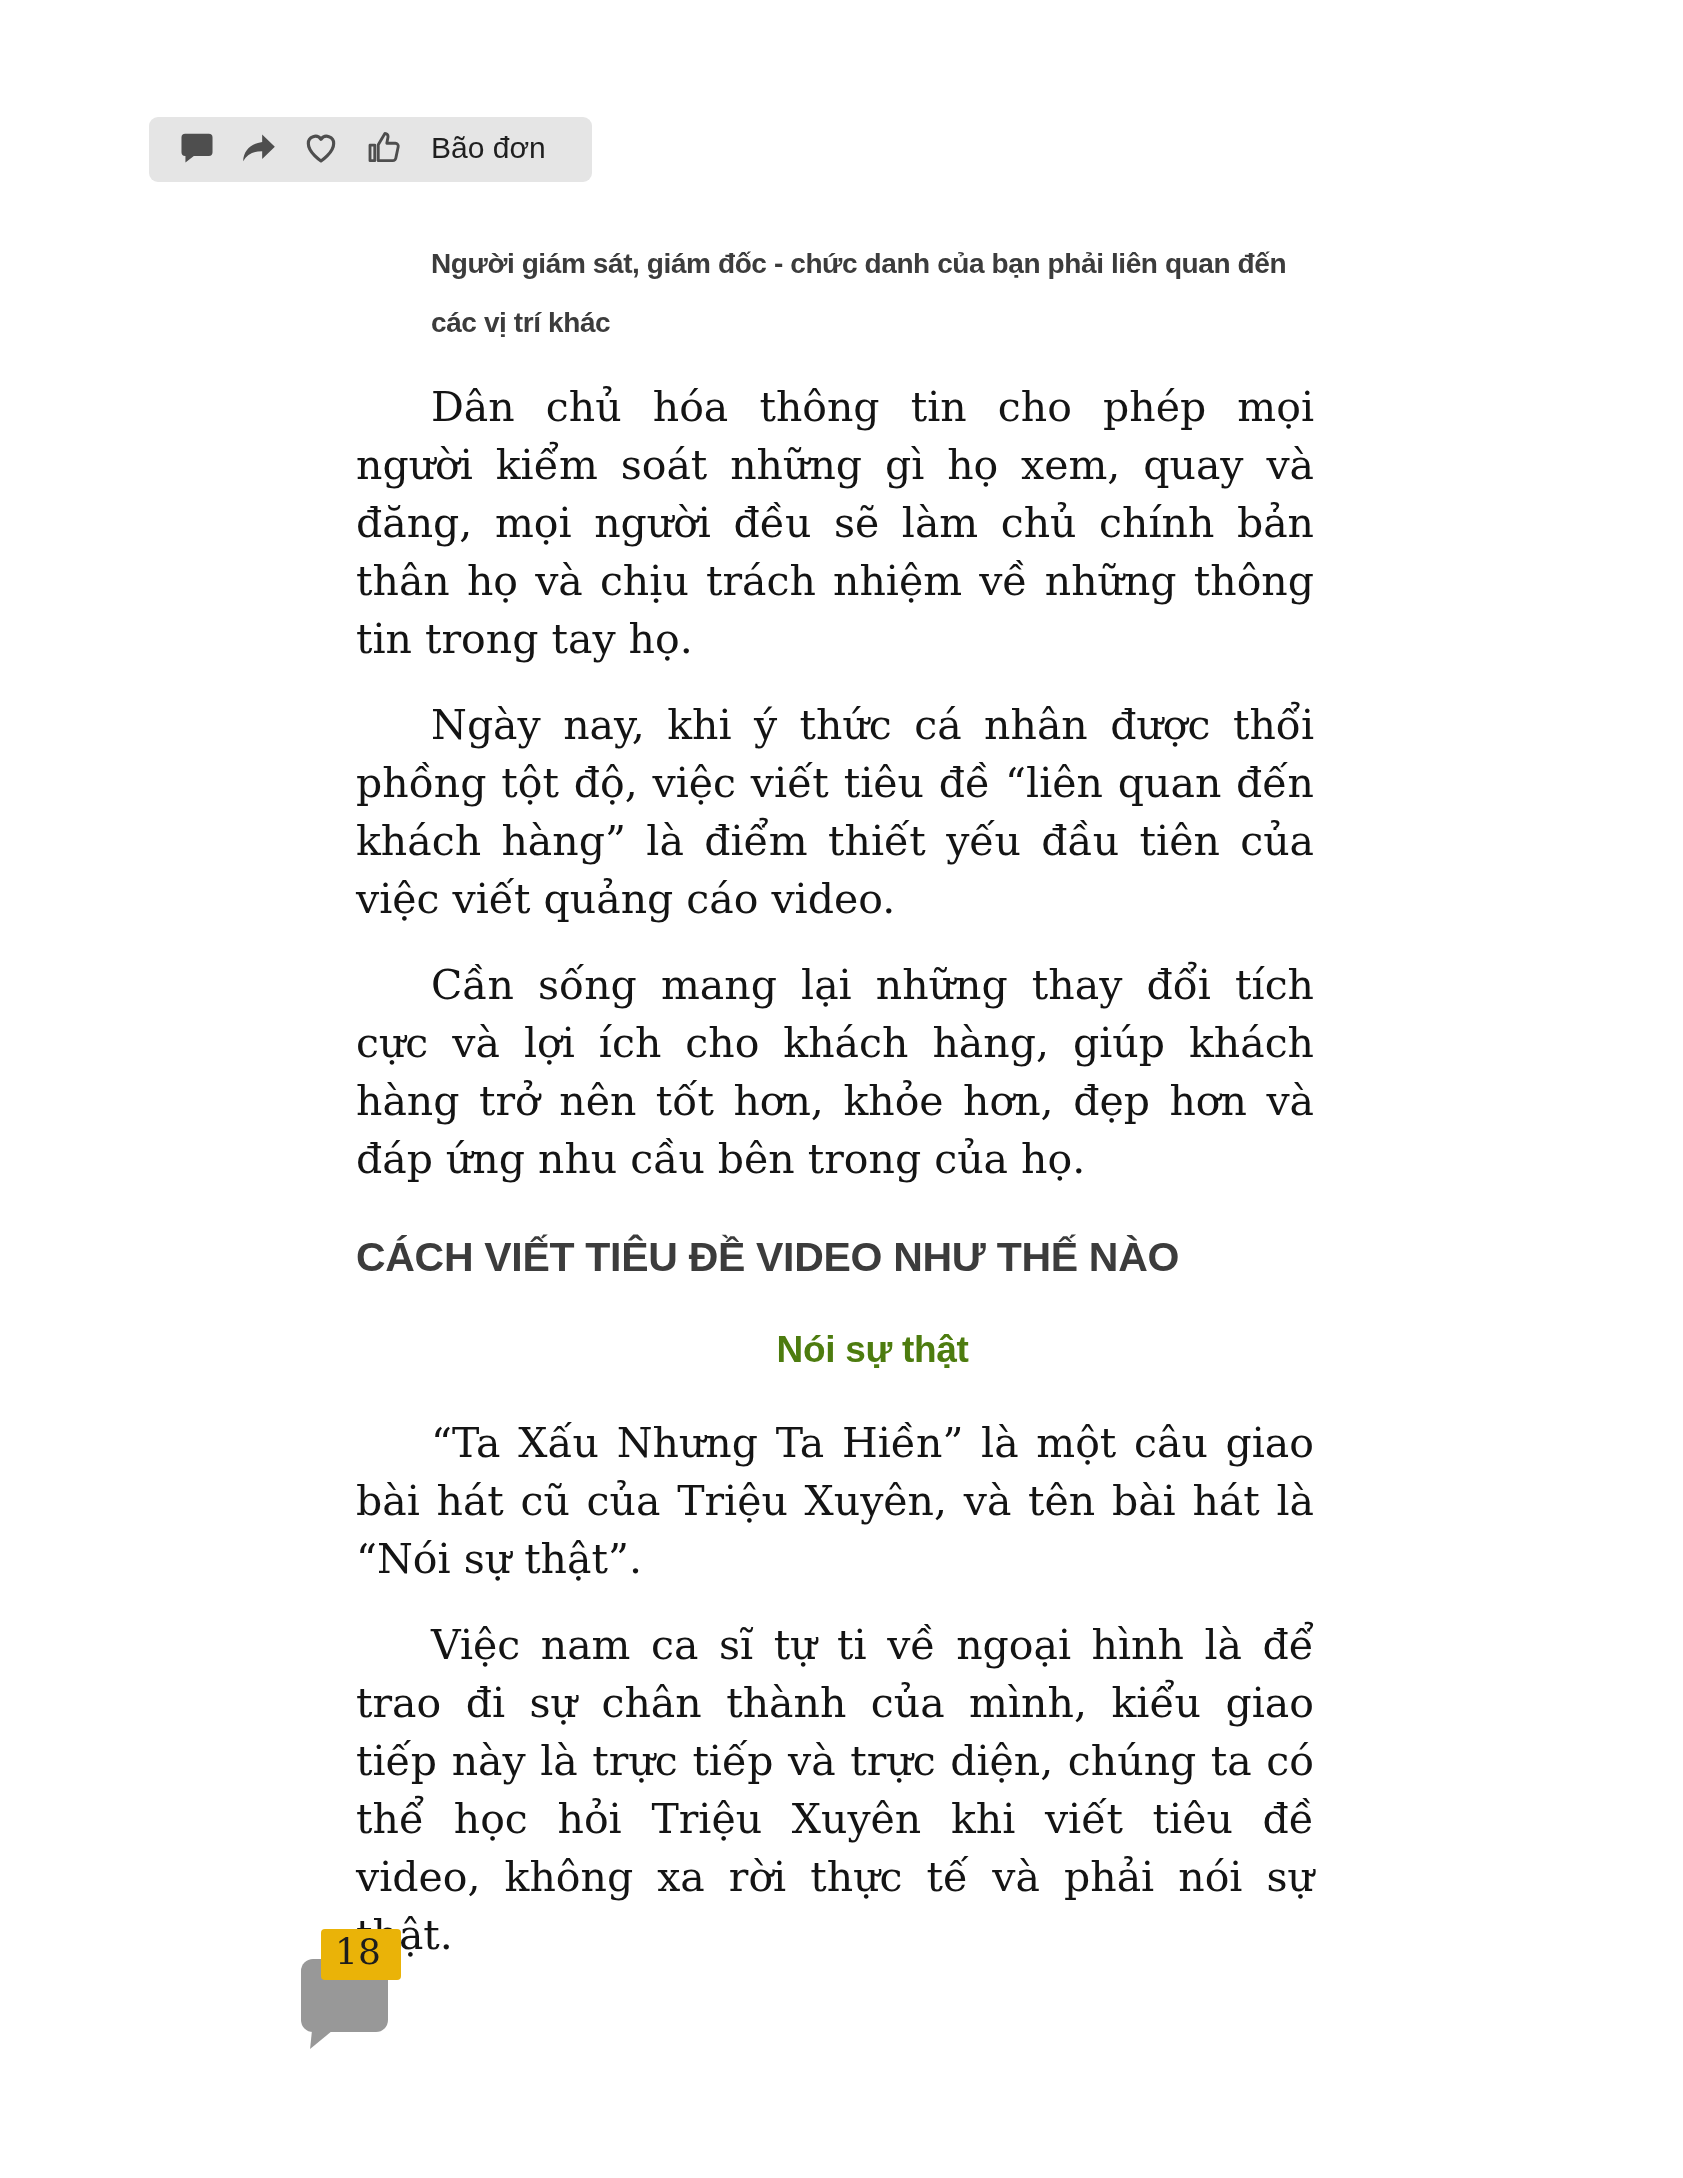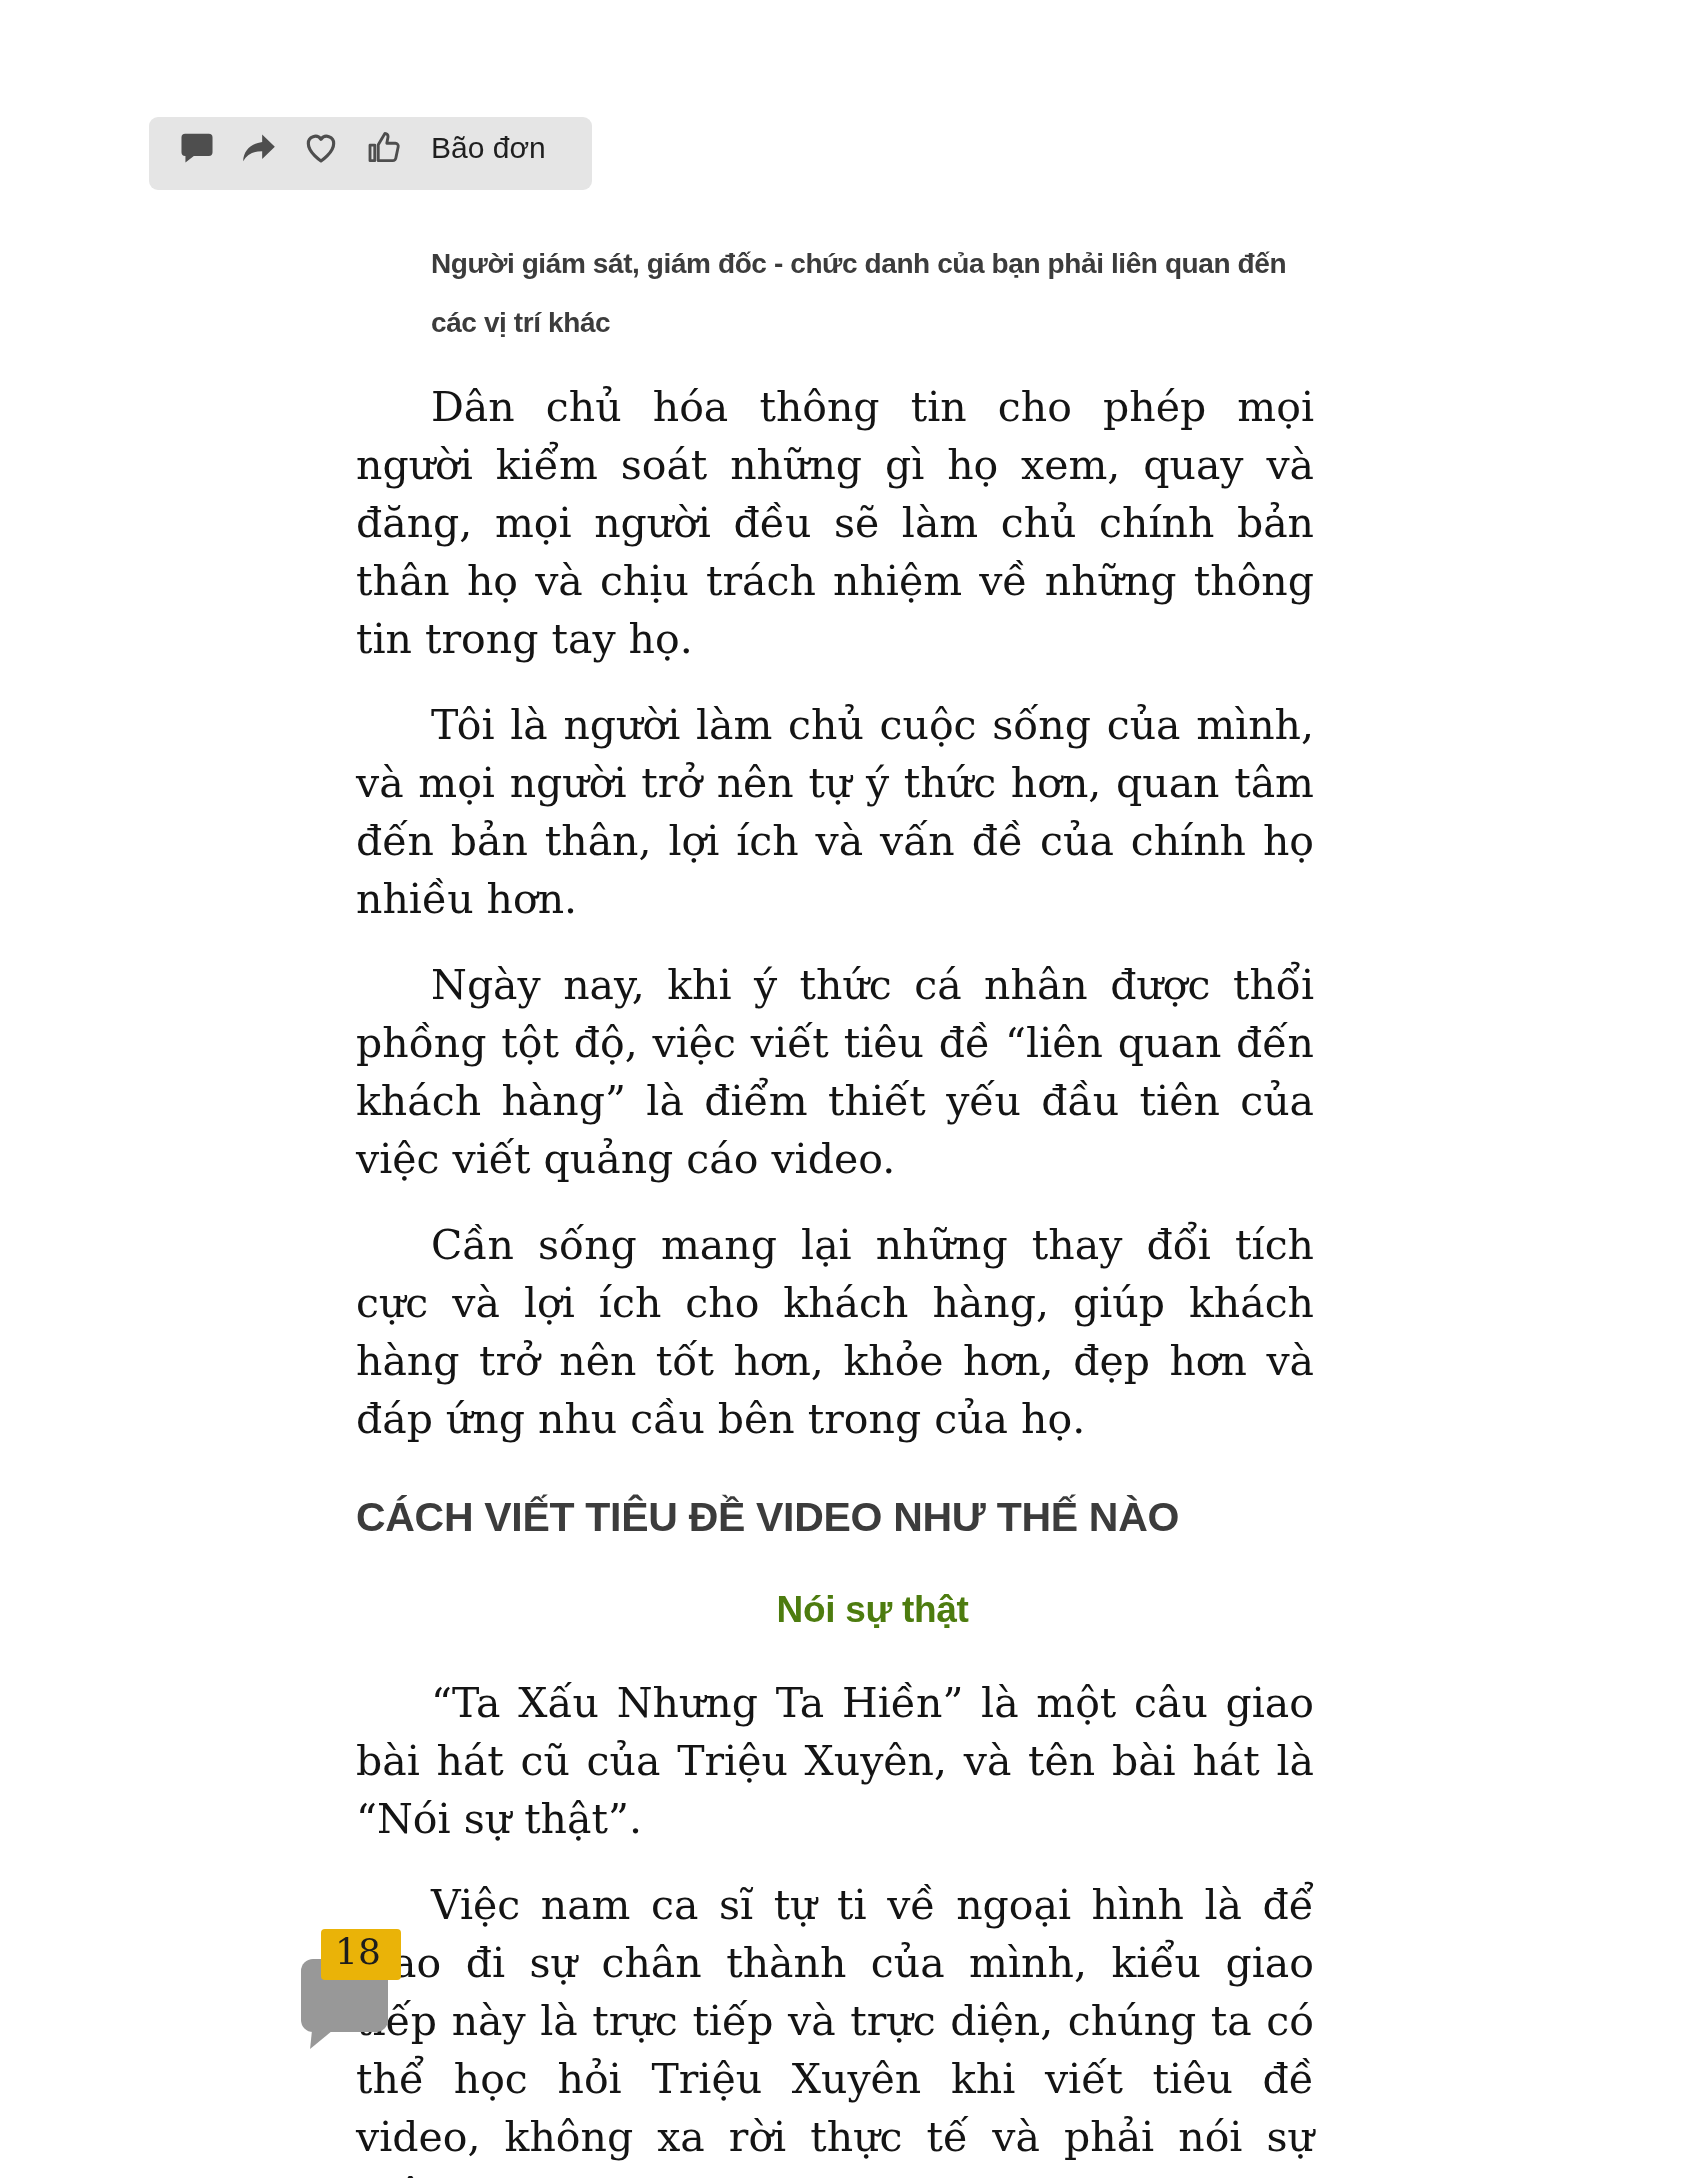--- a/index.html
+++ b/index.html
@@ -10,21 +10,21 @@
     overflow:hidden;
     font-family:"DejaVu Serif", serif;
   }
 
   
   .toolbar {
     position:absolute; left:149px; top:117px;
     height:61px;
     display:inline-flex; align-items:center;
     gap:22px;
-    padding:0 46px 12px 28px;
+    padding:0 46px 4px 28px;
     background:#e5e5e5;
     border-radius:9px;
   }
   .toolbar .icon { width:40px; height:40px; display:inline-flex; align-items:center; justify-content:center; }
   .toolbar .icon svg { width:38px; height:38px; display:block; }
   .toolbar-label {
     font-family:"Liberation Sans", sans-serif;
     font-size:30px; color:#1f1f1f;
     margin-left:6px;
     white-space:nowrap;
@@ -124,21 +124,20 @@
           <path d="M6.8 10.2V20H3.8V10.2h3zm2.2 9.8V10l4.2-7.2c1.1.1 2 1 2 2.1l-.8 4.1h5.4a1.8 1.8 0 0 1 1.8 2.2l-1.4 6.7A2.1 2.1 0 0 1 18.1 20H9z" fill="none" stroke="#4e4e4e" stroke-width="1.8" stroke-linejoin="round"></path>
         </svg>
     </span>
     <span class="toolbar-label">Bão đơn</span>
   </div>
 
   <div class="content">
     <h2 class="section-heading">Người giám sát, giám đốc - chức danh của bạn phải liên quan đến các vị trí khác</h2>
 
     <p>Dân chủ hóa thông tin cho phép mọi người kiểm soát những gì họ xem, quay và đăng, mọi người đều sẽ làm chủ chính bản thân họ và chịu trách nhiệm về những thông tin trong tay họ.</p>
-    <p>Tôi là người làm chủ cuộc sống của mình, và mọi người trở nên tự ý thức hơn, quan tâm đến bản thân, lợi ích và vấn đề của chính họ nhiều hơn.</p>
     <p>Ngày nay, khi ý thức cá nhân được thổi phồng tột độ, việc viết tiêu đề “liên quan đến khách hàng” là điểm thiết yếu đầu tiên của việc viết quảng cáo video.</p>
     <p>Cần sống mang lại những thay đổi tích cực và lợi ích cho khách hàng, giúp khách hàng trở nên tốt hơn, khỏe hơn, đẹp hơn và đáp ứng nhu cầu bên trong của họ.</p>
 
     <h1 class="chapter-heading">CÁCH VIẾT TIÊU ĐỀ VIDEO NHƯ THẾ NÀO</h1>
 
     <h3 class="subheading">Nói sự thật</h3>
 
     <p>“Ta Xấu Nhưng Ta Hiền” là một câu giao bài hát cũ của Triệu Xuyên, và tên bài hát là “Nói sự thật”.</p>
     <p>Việc nam ca sĩ tự ti về ngoại hình là để trao đi sự chân thành của mình, kiểu giao tiếp này là trực tiếp và trực diện, chúng ta có thể học hỏi Triệu Xuyên khi viết tiêu đề video, không xa rời thực tế và phải nói sự thật.</p>
   </div>

